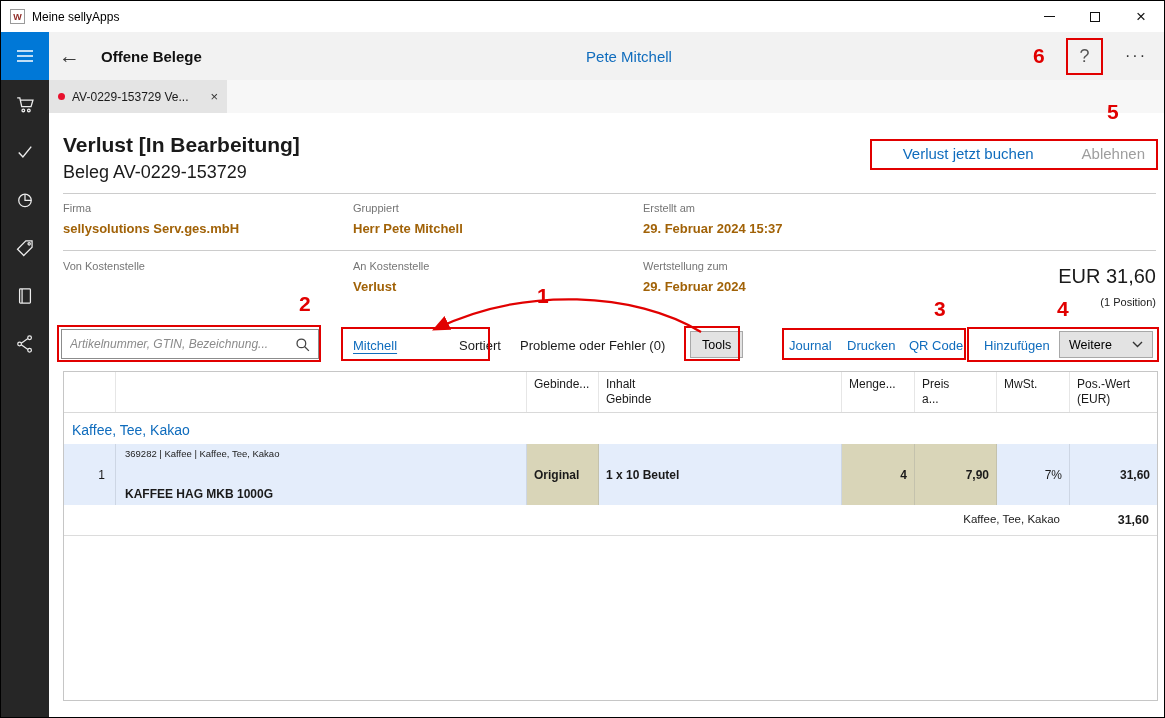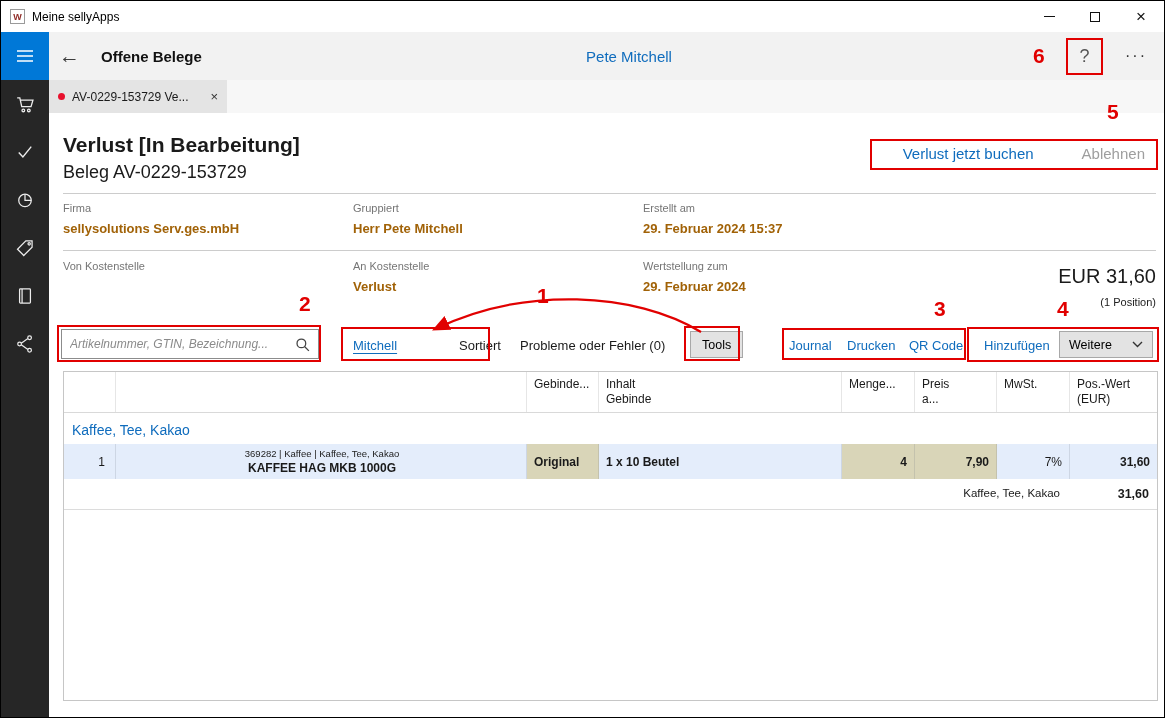--- a/index.html
+++ b/index.html
@@ -86,21 +86,21 @@
   .th { padding:5px 7px; min-height:35px; border-right:1px solid #e6e6e6; white-space:pre-line; line-height:1.25; }
   .th:last-child { border-right:none; }
   .tgroup { padding:9px 8px 6px; color:#0f6cbd; font-size:14px; }
   .trow { background:#e4edfb; }
   .td { padding:4px 7px; border-right:1px solid rgba(100,110,125,.18); display:flex; align-items:center; min-height:34px; }
   .td:last-child { border-right:none; }
   .td.right { justify-content:flex-end; }
   .td.tan { background:#d9d5b8; }
   .td.bold { font-weight:bold;text-align:center; }
   .td.num { justify-content:flex-end; padding-right:10px; }
-  .td.desc { flex-direction:column; align-items:center; justify-content:center; padding-left:9px; }
+  .td.desc { flex-direction:column; align-items:flex-start; justify-content:center; padding-left:9px;gap:26px; }
   .meta { font-size:9.5px; color:#222; }
   .pname { font-size:12px; font-weight:bold; margin-top:2px; }
   .tsum { border-bottom:1px solid #dcdcdc; }
   .sum-label { grid-column:1/8; text-align:right; padding:8px 10px; font-size:11.5px; }
   .sum-value { text-align:right; padding:8px 8px; font-weight:bold; font-size:12.5px; }
 
   
   .annotations { position:absolute; inset:0; pointer-events:none; z-index:50; }
   .ann-box { position:absolute; border:2px solid #e10000; }
   .ann-num { position:absolute; color:#e10000; font-size:21px; font-weight:bold; }

